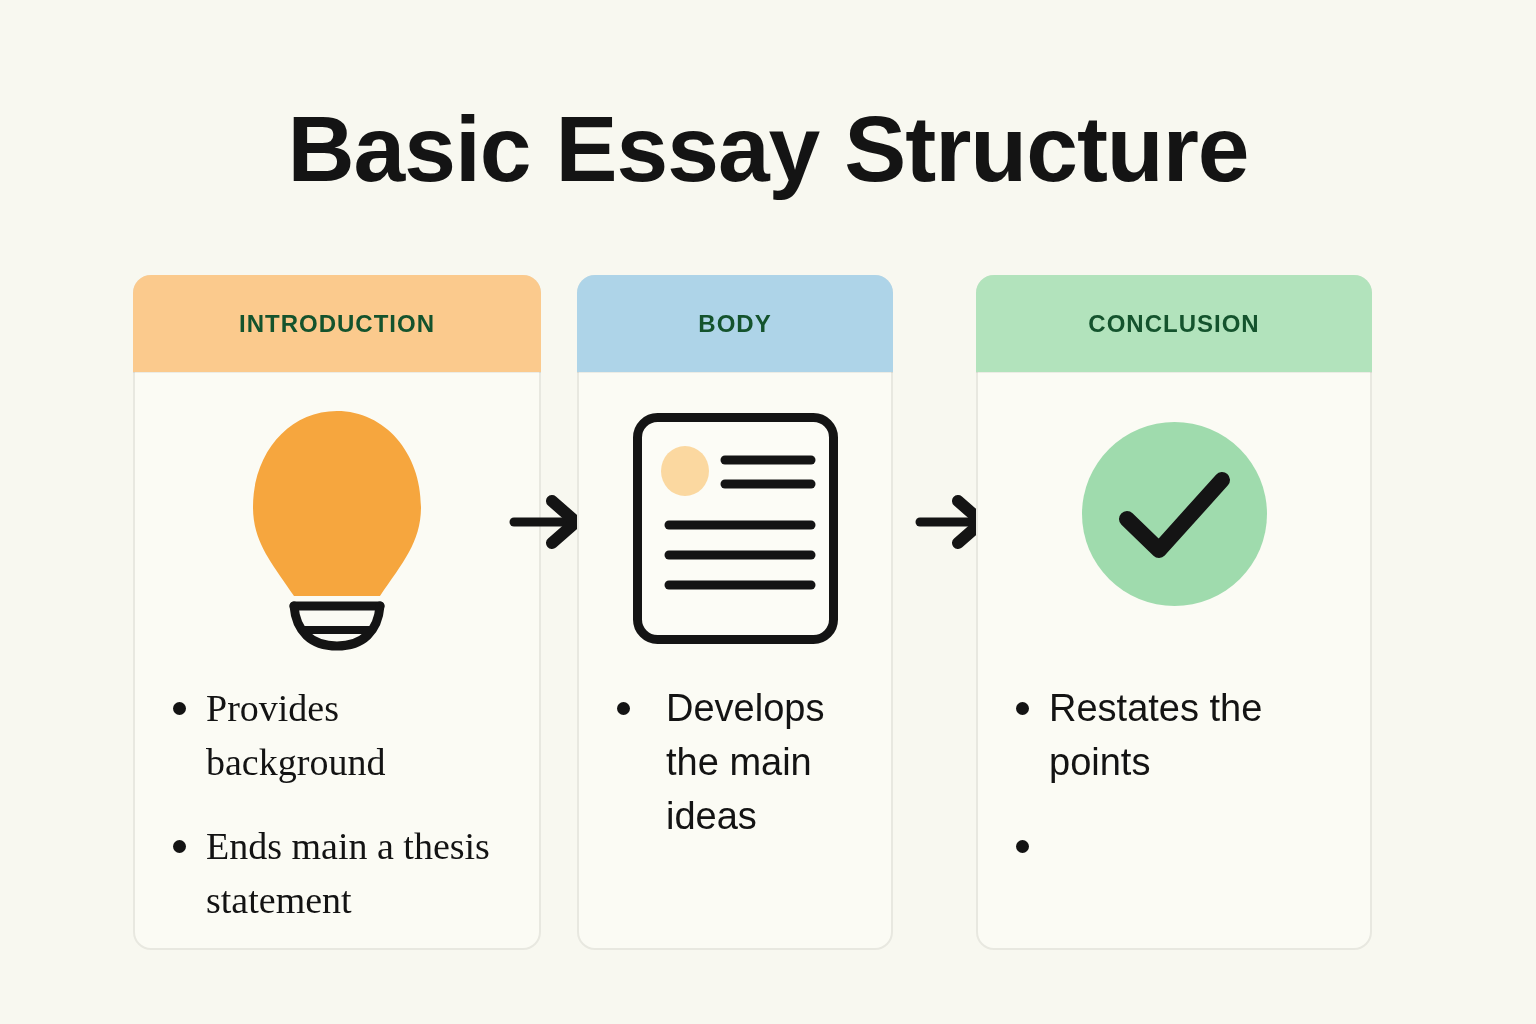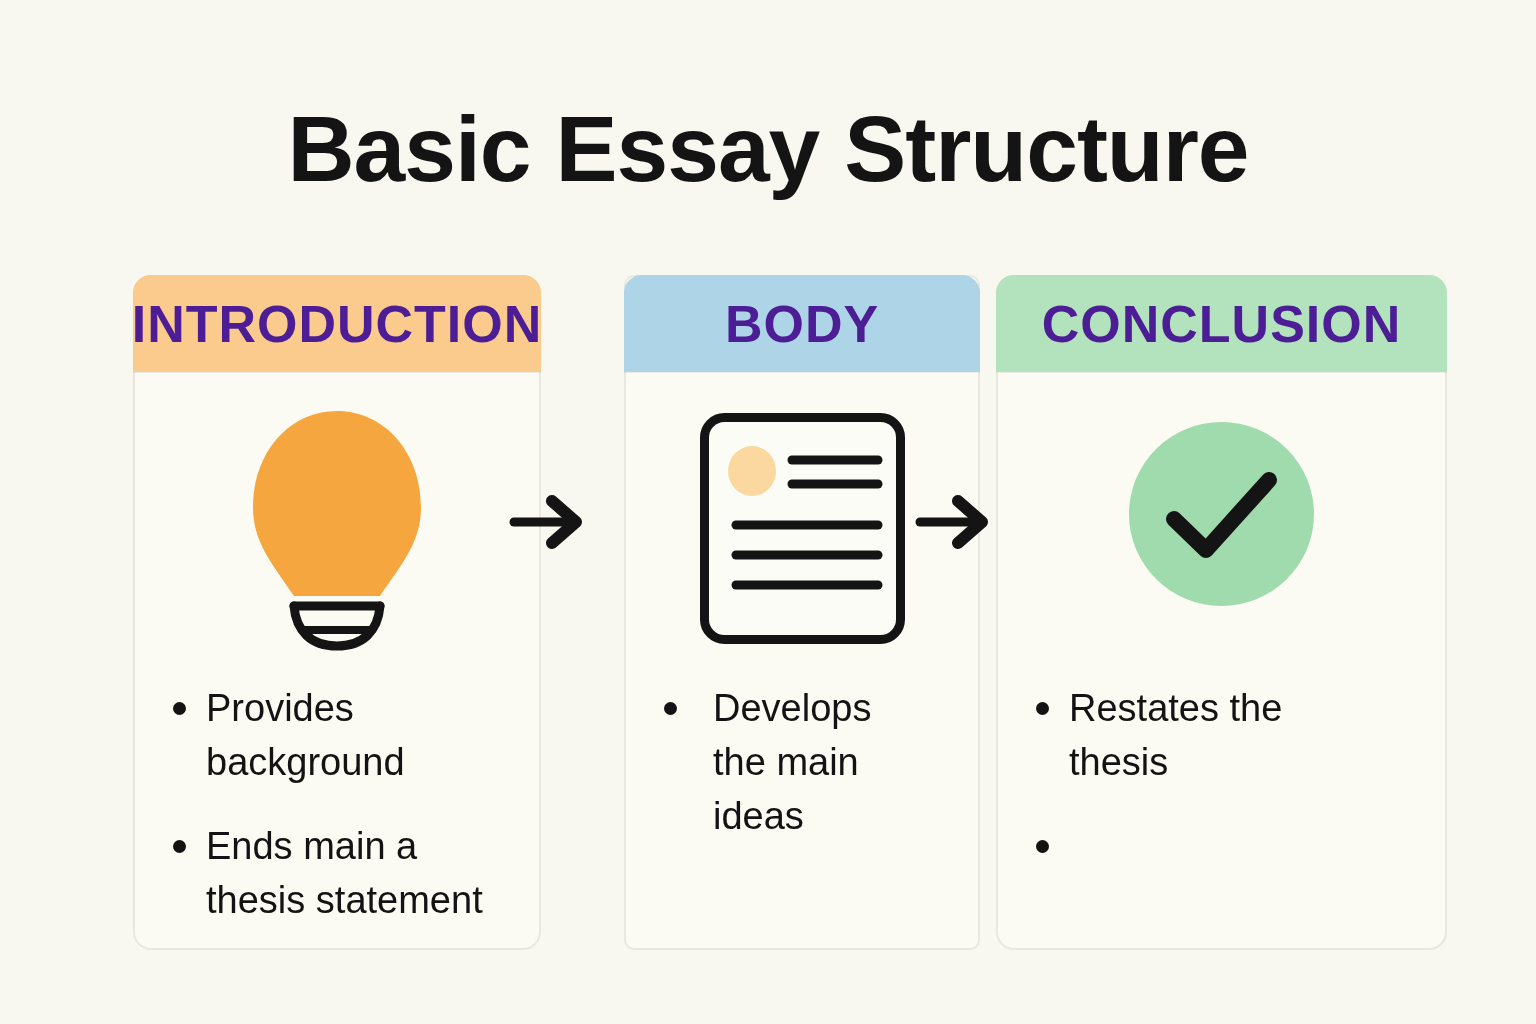--- a/index.html
+++ b/index.html
@@ -24,31 +24,31 @@
 
   .card {
     position: absolute;
     top: 275px; height: 675px;
     background: #FBFBF4;
     border: 2px solid #E8E8E0;
     border-radius: 18px;
     box-sizing: border-box;
   }
   .card--intro      { left: 133px; width: 408px; }
-  .card--body       { left: 624px; width: 356px; border-radius: 10px; }
-  .card--conclusion { left: 996px; width: 451px; }
+  .card--body       { left: 577px; width: 316px; }
+  .card--conclusion { left: 976px; width: 396px; }
 
   .card-header {
     position: absolute;
     top: -2px; left: -2px; right: -2px;
     height: 97px;
     border-radius: 18px 18px 0 0;
     display: flex; align-items: center; justify-content: center;
-    font-size: 52px; font-weight: 700; letter-spacing: 1px;
-    color: #4c1d95;
+    font-size: 24px; font-weight: 700; letter-spacing: 1px;
+    color: #14532d;
     box-shadow: 0 1px 0 rgba(0,0,0,0.06);
   }
   .card--intro      .card-header { background: #FBCA8D; }
   .card--body       .card-header { background: #AED4E8; }
   .card--conclusion .card-header { background: #B2E3BC; }
 
   .icon-wrap {
     position: absolute;
     top: 97px; left: 0; right: 0; height: 300px;
     display: flex; align-items: flex-start; justify-content: center;
@@ -74,21 +74,21 @@
     width: 13px; height: 13px;
     border-radius: 50%;
     background: #131313;
     margin: 21px 20px 0 0;
   }
   .bullet-text {
     font-size: 38px;
     line-height: 54px;
     color: #131313;
   }
-  .card--intro      .bullet-text { max-width: 295px; }
+  .card--intro      .bullet-text { max-width: 295px; font-family: Liberation Serif, serif; }
   .card--body       .bullet-text { max-width: 185px; margin-left: 16px; }
   .card--conclusion .bullet-text { max-width: 220px; }
 
   .arrow { position: absolute; top: 494px; }
   .arrow--1 { left: 508px; }
   .arrow--2 { left: 914px; }
 </style>
 </head>
 <body>
 
@@ -158,19 +158,19 @@
   <div class="icon-wrap">
     <div class="check-circle">
       <svg width="185" height="184" viewBox="0 0 185 184">
         <polyline points="45,97 77,128 140,58" fill="none" stroke="#141414" stroke-width="16" stroke-linecap="round" stroke-linejoin="round"></polyline>
       </svg>
     </div>
   </div>
   <div class="bullets">
     <div class="bullet">
       <span class="bullet-dot"></span>
-      <span class="bullet-text">Restates the thesis</span>
+      <span class="bullet-text">Restates the points</span>
     </div>
     <div class="bullet">
       <span class="bullet-dot"></span>
     </div>
   </div>
 </div>
 
 </body></html>

